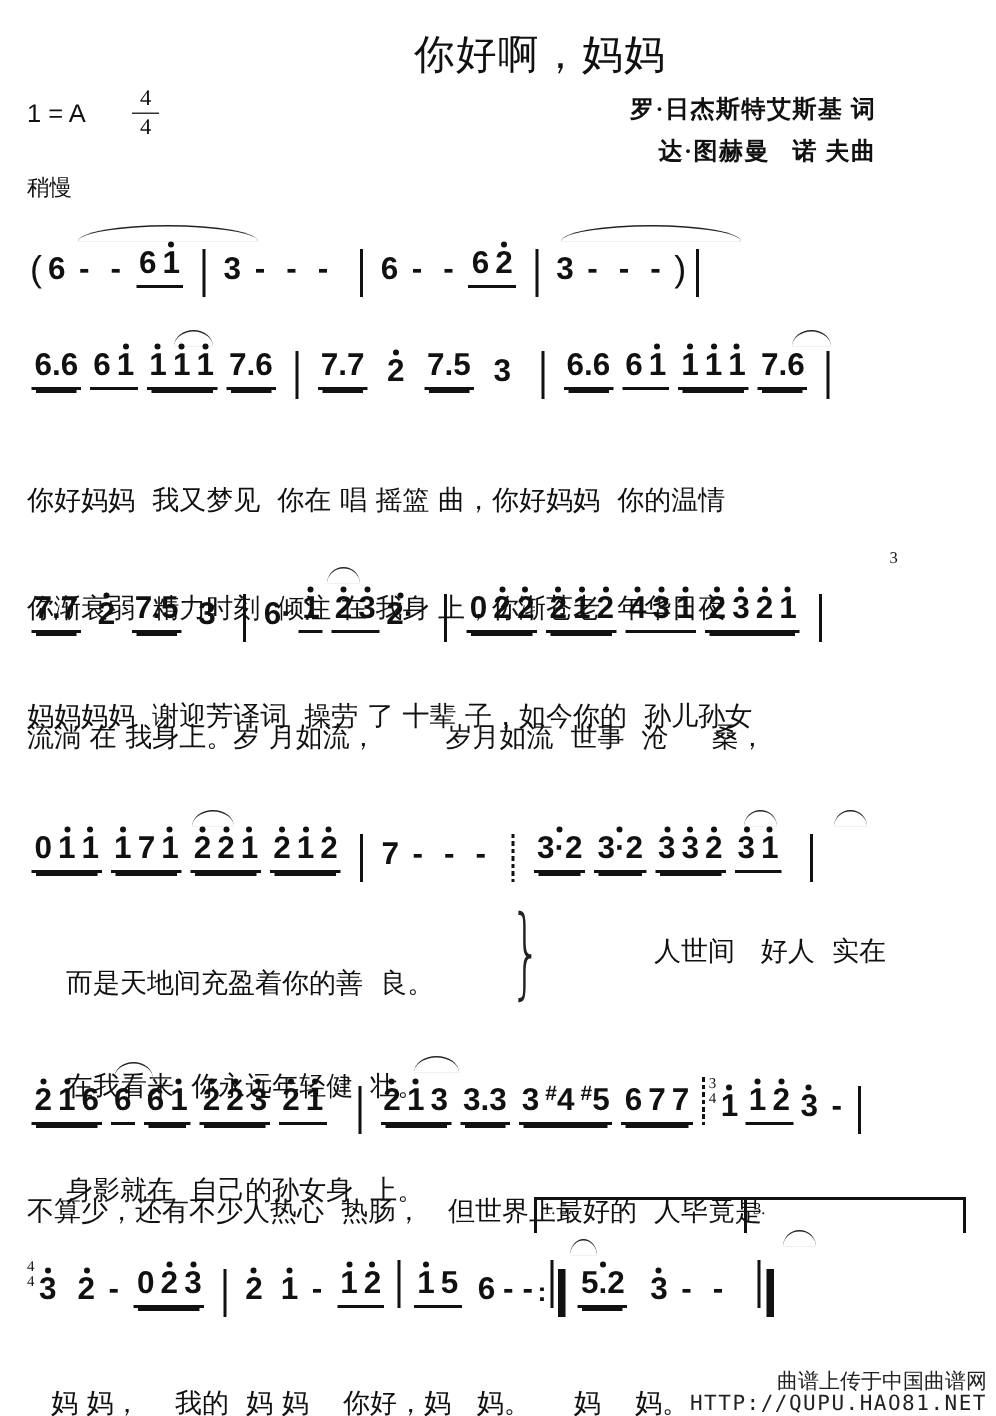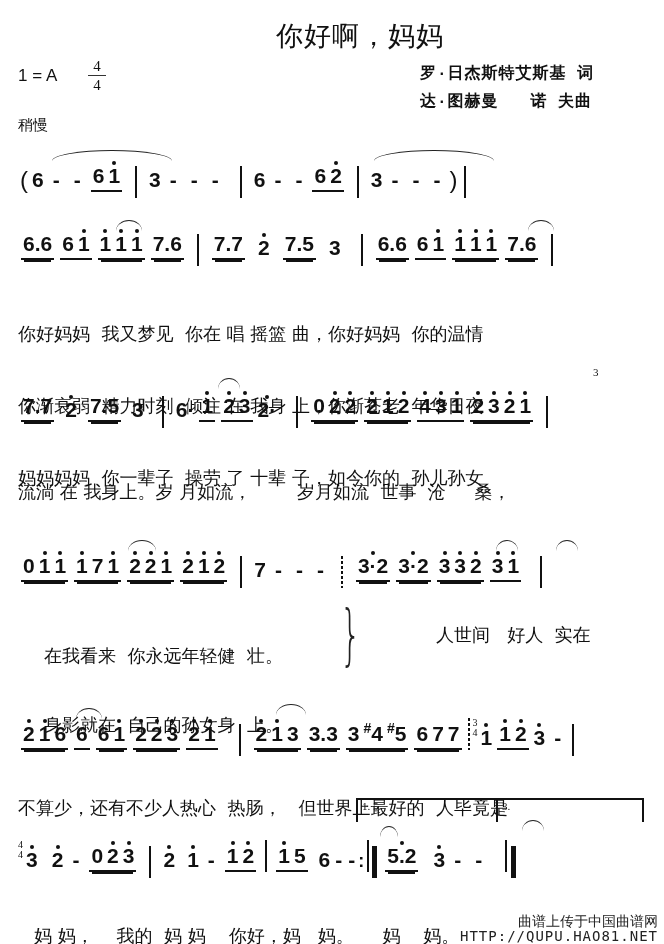--- a/index.html
+++ b/index.html
@@ -3,21 +3,21 @@
 <meta charset="utf-8">
 <style>
   html, body { margin:0; padding:0; background:#ffffff; }
   body { width:664px; height:944px; position:relative; overflow:hidden; color:#111; font-family:"DejaVu Sans","Liberation Sans",sans-serif; }
   .abs { position:absolute; }
   .title { left:0; width:664px; top:18px; text-align:center; font-size:27px; font-weight:normal; letter-spacing:1px;margin-left:28px; }
   .key { left:18px; top:66px; font-size:17px; font-family:"Liberation Sans",sans-serif; }
   .timesig { left:88px; top:58px; width:18px; text-align:center; font-family:"Liberation Serif",serif; font-size:15px; line-height:16px; }
   .timesig .ln { height:1px; background:#333; margin:1px 0; }
   .tempo { left:18px; top:116px; font-size:15px; }
-  .credits { left:420px; top:60px; font-family:Liberation Mono, monospace; font-size:16px; line-height:28px; font-weight:bold; letter-spacing:1px; }
+  .credits { left:420px; top:60px; font-family:Liberation Serif, serif; font-size:16px; line-height:28px; font-weight:bold; letter-spacing:1px;text-align:right; }
   .credits div { white-space:pre; }
 
   .staff { left:18px; width:626px; height:44px; }
   .notes { position:absolute; left:0; top:0; height:44px; display:flex; align-items:flex-end; font-family:"Liberation Sans",sans-serif; font-weight:bold; font-size:21px; white-space:pre; letter-spacing:0; }
   .n { position:relative; display:inline-block; padding:0 2px; line-height:24px; }
   .dot-hi::before { content:""; position:absolute; left:50%; top:-3px; width:4px; height:4px; margin-left:-2px; border-radius:50%; background:#111; }
   .grp { display:inline-flex; align-items:flex-end; margin:0 3px; position:relative; }
   .grp.u { border-bottom:2px solid #111; padding-bottom:2px; }
   .grp.uu { border-bottom:2px solid #111; padding-bottom:2px; box-shadow:0 5px 0 -3px #111; }
   .bar { display:inline-block; width:2px; height:32px; background:#111; margin:0 10px; align-self:flex-end; margin-bottom:-6px; }
@@ -90,21 +90,21 @@
     <span class="grp uu"><span class="n">6.6</span></span>
     <span class="grp u"><span class="n">6</span><span class="n dot-hi">1</span></span>
     <span class="grp uu"><span class="n dot-hi">1</span><span class="n dot-hi">1</span><span class="n dot-hi">1</span></span>
     <span class="grp uu"><span class="n">7.6</span></span>
     <span class="bar"></span>
   </div>
 </div>
 <div class="abs lyrics" style="top:274px;">
   <div>你好妈妈  我又梦见  你在 唱 摇篮 曲，你好妈妈  你的温情</div>
   <div>你渐衰弱  精力时刻  倾注 在 我身 上，你渐苍老  年华日夜</div>
-  <div>妈妈妈妈  你一辈子  操劳 了 十辈 子，如今你的  孙儿孙女</div>
+  <div>妈妈妈妈  谢迎芳译词  操劳 了 十辈 子，如今你的  孙儿孙女</div>
 </div>
 
 <div class="abs staff" style="top:378px;">
   <div class="slur" style="left:200px; top:0px; width:22px;"></div>
   <div class="trip" style="left:575px; top:-12px;">3</div>
   <div class="notes">
     <span class="grp uu"><span class="n">7.7</span></span>
     <span class="n dot-hi" style="margin:0 6px;">2</span>
     <span class="grp uu"><span class="n">7.5</span></span>
     <span class="n" style="margin:0 6px;">3</span>
@@ -138,20 +138,21 @@
     <span class="n">7</span><span class="dash">-</span><span class="dash">-</span><span class="dash">-</span>
     <span class="bar dashed"></span>
     <span class="grp uu"><span class="n dot-hi">3·2</span></span>
     <span class="grp uu"><span class="n dot-hi">3·2</span></span>
     <span class="grp uu"><span class="n dot-hi">3</span><span class="n dot-hi">3</span><span class="n dot-hi">2</span></span>
     <span class="grp u"><span class="n dot-hi">3</span><span class="n dot-hi">1</span></span>
     <span class="bar" style="margin-left:16px;"></span>
   </div>
 </div>
 <div class="abs lyrics lyr-b" style="top:598px; left:44px;">
+  <div>而是天地间充盈着你的善  良。</div>
   <div>在我看来  你永远年轻健  壮。</div>
   <div>身影就在  自己的孙女身  上。</div>
 </div>
 <div class="abs brace" style="left:340px; top:602px;">}</div>
 <div class="abs lyrics" style="left:436px; top:623px;">人世间   好人  实在</div>
 
 <div class="abs staff" style="top:706px;">
   <div class="slur" style="left:58px; top:2px; width:26px;"></div>
   <div class="slur" style="left:258px; top:-2px; width:30px;"></div>
   <div class="notes">

